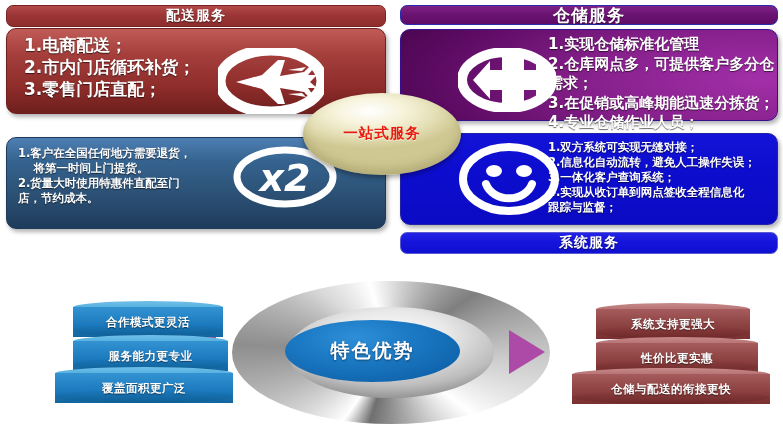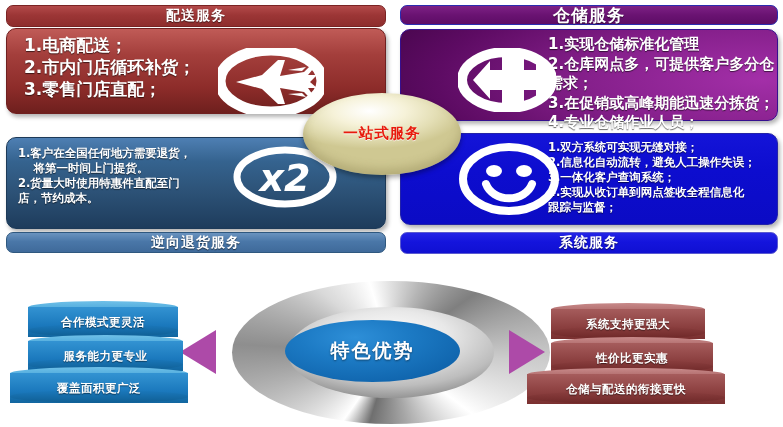--- a/index.html
+++ b/index.html
@@ -150,21 +150,21 @@
     border-top:22px solid transparent;border-bottom:22px solid transparent;
     border-right:36px solid #ad4aa8;
   }
   #arrow-right{
     left:509px;top:330px;
     border-top:22px solid transparent;border-bottom:22px solid transparent;
     border-left:36px solid #ad4aa8;
   }
 
   
-  .cyl{position:absolute;z-index:6;}
+  .cyl{position:absolute;z-index:6;margin-left:45px;}
   .cyl .cap{
     position:absolute;left:0;top:0;width:100%;height:13px;border-radius:50%;
   }
   .cyl .side{
     position:absolute;left:0;top:6px;width:100%;height:30px;
   }
   .cyl .base{
     position:absolute;left:0;top:23px;width:100%;height:13px;border-radius:50%;
   }
   .cyl .lbl{
@@ -218,21 +218,20 @@
              L44 42 L32 42 L32 51 L15 32 L32 13 L32 22 L44 22 Z" fill="#ffffff"></path>
   </svg>
 
   <div class="pbody" id="bl-body"></div>
 
   <div class="plist" id="bl-text">1.客户在全国任何地方需要退货，
 　 将第一时间上门提货。
 2.货量大时使用特惠件直配至门
 店，节约成本。</div>
 
-  <div class="hdrbar" id="bl-hdr">逆向退货服务</div>
 
   <svg class="qicon" style="left:232px;top:146px;" width="106" height="62" viewBox="0 0 106 62">
     <ellipse cx="53" cy="31" rx="48" ry="27" fill="none" stroke="#ffffff" stroke-width="7"></ellipse>
     <text x="53" y="45" text-anchor="middle" fill="#ffffff" font-family="DejaVu Sans, sans-serif" font-size="38" font-weight="bold" font-style="italic">x2</text>
   </svg>
 
   <div class="pbody" id="br-body"></div>
 
   <div class="plist" id="br-text">1.双方系统可实现无缝对接；
 2.信息化自动流转，避免人工操作失误；

